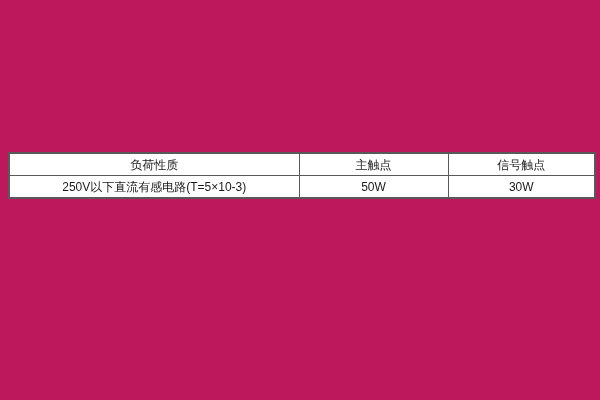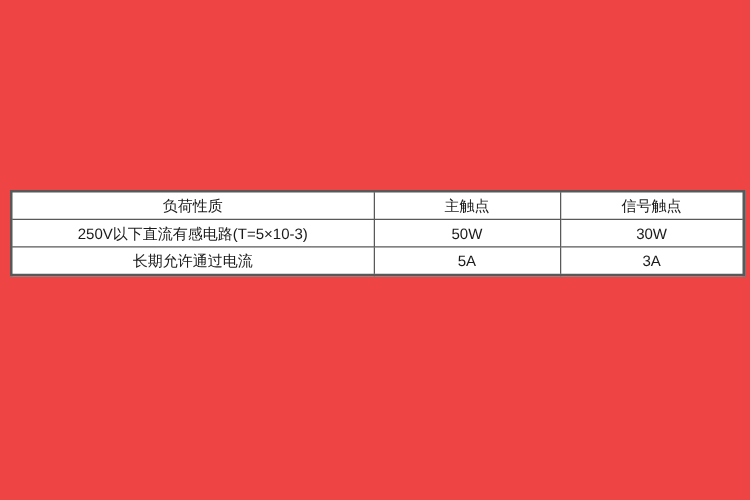--- a/index.html
+++ b/index.html
@@ -4,21 +4,21 @@
 <style>
   html, body {
     margin: 0;
     padding: 0;
     background: #ffffff;
   }
   .page {
     position: relative;
     width: 600px;
     height: 400px;
-    background: #ef4444;
+    background: #be185d;
     overflow: hidden;
     font-family: "Liberation Sans", "DejaVu Sans", sans-serif;
   }
   table.spec {
     position: absolute;
     left: 8px;
     top: 152px;
     width: 586px;
     border-collapse: collapse;
     table-layout: fixed;
@@ -62,20 +62,15 @@
       <tr>
         <th>负荷性质</th>
         <th>主触点</th>
         <th>信号触点</th>
       </tr>
       <tr>
         <td>250V以下直流有感电路(T=5×10-3)</td>
         <td>50W</td>
         <td>30W</td>
       </tr>
-      <tr>
-        <td>长期允许通过电流</td>
-        <td>5A</td>
-        <td>3A</td>
-      </tr>
     </tbody>
   </table>
 </div>
 
 </body></html>

